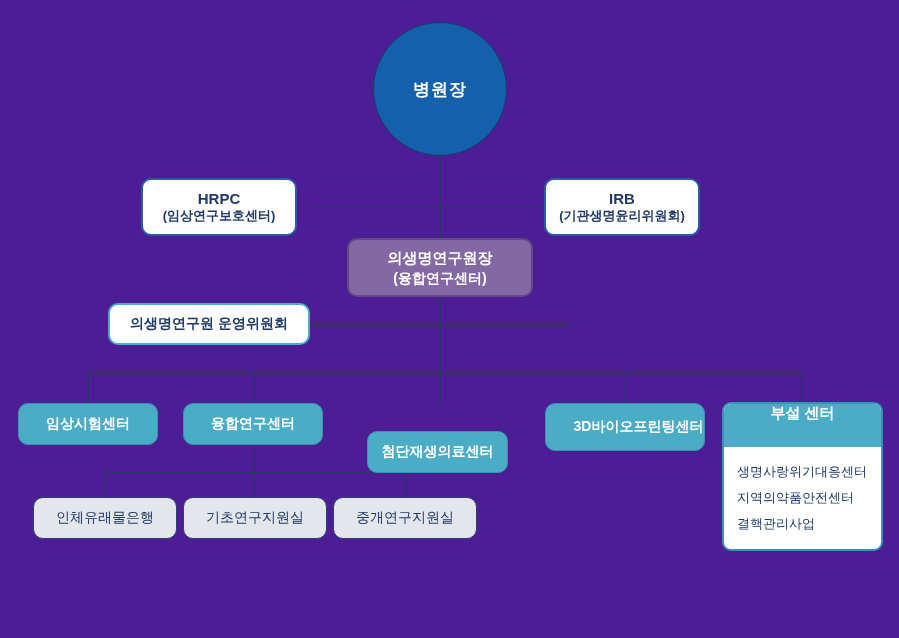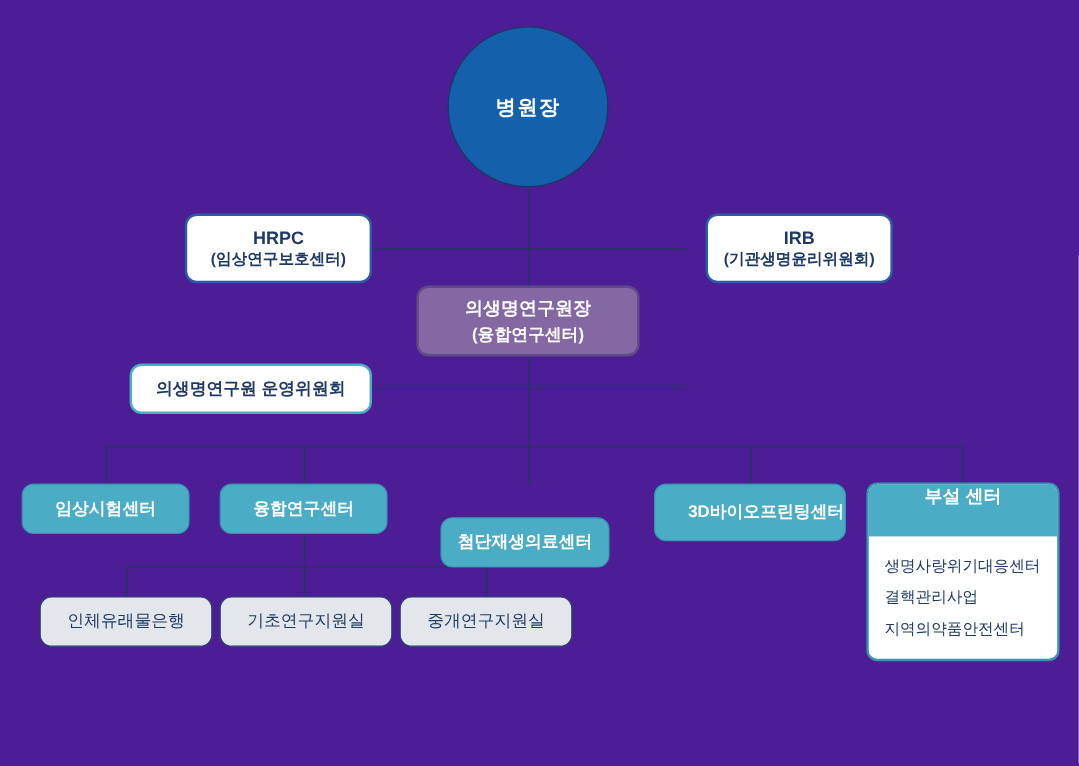--- a/index.html
+++ b/index.html
@@ -96,26 +96,26 @@
   <div class="vline" style="left:802px;top:372px;height:30px;"></div>
   <div class="vline" style="left:253px;top:445px;height:52px;"></div>
   <div class="hline" style="left:105px;top:472px;width:300px;"></div>
   <div class="vline" style="left:105px;top:472px;height:25px;"></div>
   <div class="vline" style="left:405px;top:472px;height:25px;"></div>
 
   <div class="node circle">
     <span>병원장</span>
   </div>
 
-  <div class="node outline-blue" style="left:154px;top:178px;width:156px;height:58px;">
+  <div class="node outline-blue" style="left:141px;top:178px;width:156px;height:58px;">
     <span class="t1">HRPC</span>
     <span class="t2">(임상연구보호센터)</span>
   </div>
 
-  <div class="node outline-blue" style="left:588px;top:178px;width:156px;height:58px;text-align:right;">
+  <div class="node outline-blue" style="left:544px;top:178px;width:156px;height:58px;text-align:right;">
     <span class="t1">IRB</span>
     <span class="t2">(기관생명윤리위원회)</span>
   </div>
 
   <div class="node purple">
     <span class="t1">의생명연구원장</span>
     <span class="t2">(융합연구센터)</span>
   </div>
 
   <div class="node outline-teal">
@@ -135,22 +135,22 @@
   <div class="node teal-fill" style="left:545px;top:403px;width:160px;height:48px;padding-left:27px;">
     <span>3D바이오프린팅센터</span>
   </div>
 
   <div class="annex">
     <div class="annex-header">
       <span>부설 센터</span>
     </div>
     <div class="annex-body">
       <div>생명사랑위기대응센터</div>
+      <div>지역의약품안전센터</div>
       <div>결핵관리사업</div>
-      <div>지역의약품안전센터</div>
     </div>
   </div>
 
   <div class="node gray-box" style="left:33px;">
     <span>인체유래물은행</span>
   </div>
   <div class="node gray-box" style="left:183px;">
     <span>기초연구지원실</span>
   </div>
   <div class="node gray-box" style="left:333px;">

